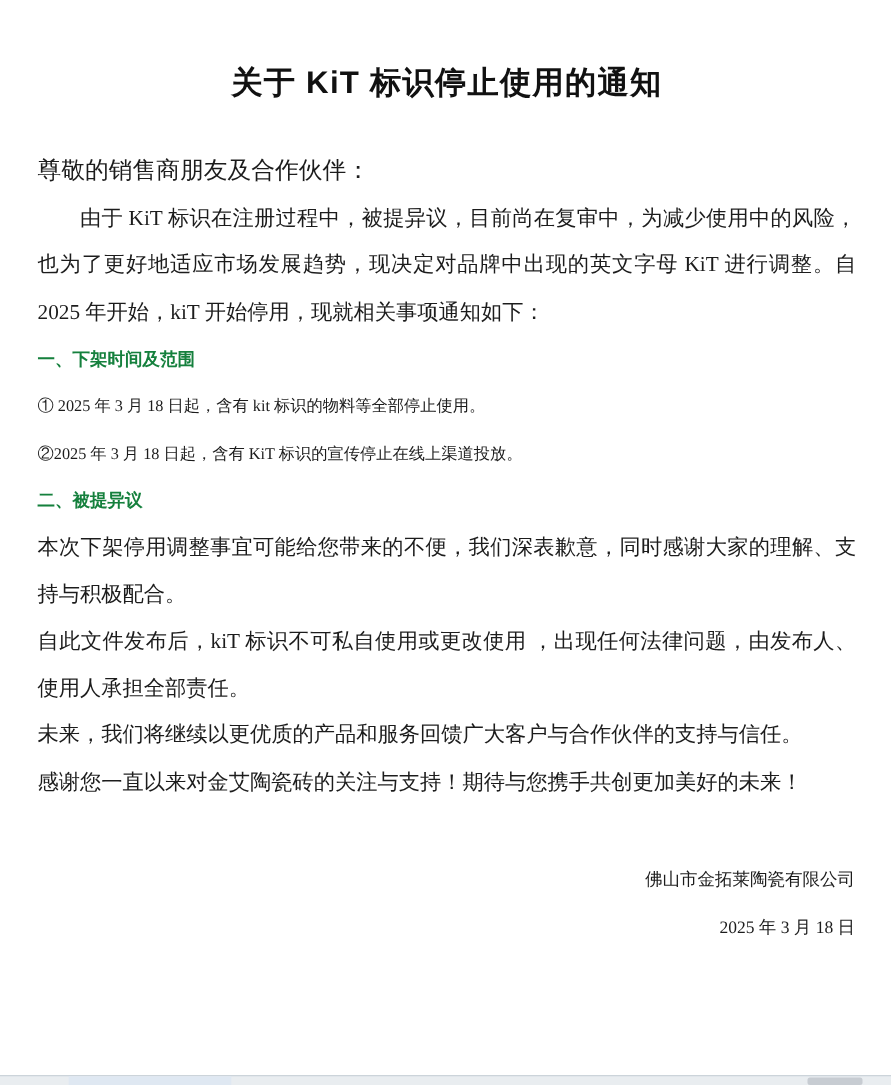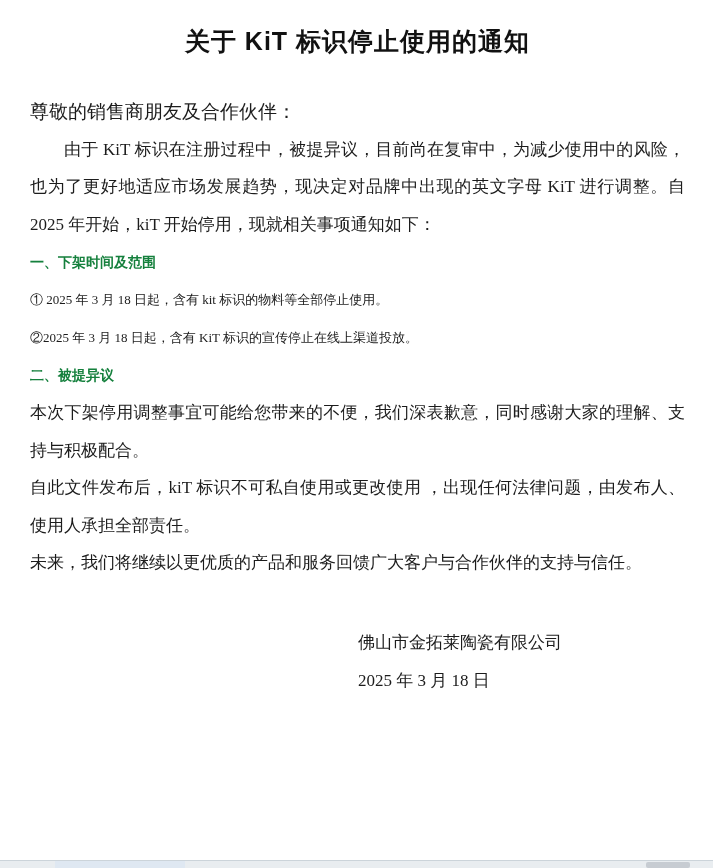--- a/index.html
+++ b/index.html
@@ -16,21 +16,21 @@
     font-family: "Liberation Serif", serif;
     color: #1c1c1c;
   }
   .content {
     position: absolute;
     left: 30px;
     top: 0;
     width: 655px;
   }
   .doc-title {
-    margin-top: 23px;
+    margin-top: 48px;
     font-family: "Liberation Sans", sans-serif;
     font-weight: bold;
     font-size: 25px;
     line-height: 36px;
     text-align: center;
     letter-spacing: 1px;
     color: #111111;
   }
   .greeting {
     margin-top: 34px;
@@ -56,22 +56,22 @@
   }
   .list-line {
     margin: 0;
     font-size: 13px;
     line-height: 37.5px;
   }
   .signature-block {
     margin-top: 42px;
     margin-left: 328px;
     width: 326px;
-    text-align: left;
-    font-size: 17px;
+    text-align: right;
+    font-size: 14px;
     line-height: 38px;
   }
   .signature-block .sig-line {
     margin: 0;
   }
   
   .bottom-strip {
     position: absolute;
     left: 0;
     bottom: 0;
@@ -117,20 +117,21 @@
     <p class="list-line">②2025 年 3 月 18 日起，含有 KiT 标识的宣传停止在线上渠道投放。</p>
 
     <p class="sec-heading">二、被提异议</p>
 
     <p class="body-para">本次下架停用调整事宜可能给您带来的不便，我们深表歉意，同时感谢大家的理解、支持与积极配合。</p>
 
     <p class="body-para">自此文件发布后，kiT 标识不可私自使用或更改使用 ，出现任何法律问题，由发布人、使用人承担全部责任。</p>
 
     <p class="body-para">未来，我们将继续以更优质的产品和服务回馈广大客户与合作伙伴的支持与信任。</p>
 
+    <p class="body-para">感谢您一直以来对金艾陶瓷砖的关注与支持！期待与您携手共创更加美好的未来！</p>
 
     <div class="signature-block">
       <p class="sig-line">佛山市金拓莱陶瓷有限公司</p>
       <p class="sig-line">2025 年 3 月 18 日</p>
     </div>
 
   </div>
 
   <div class="bottom-strip">
     <div class="strip-tint"></div>

